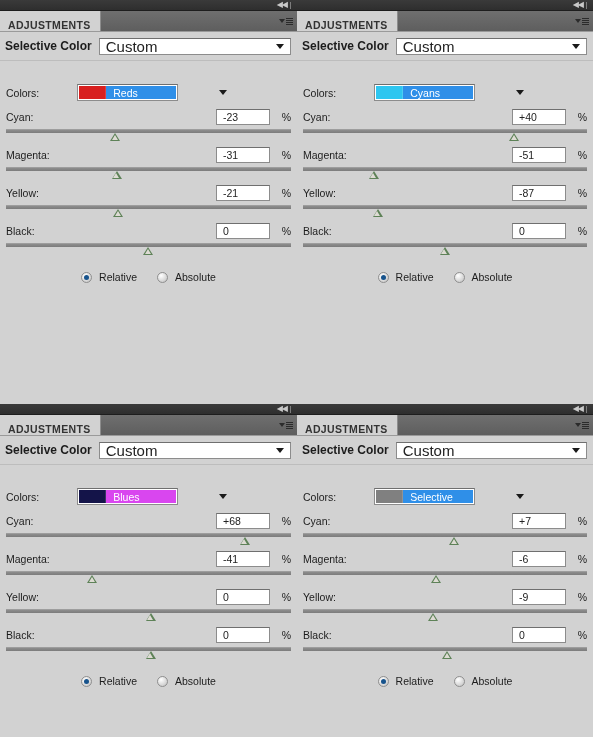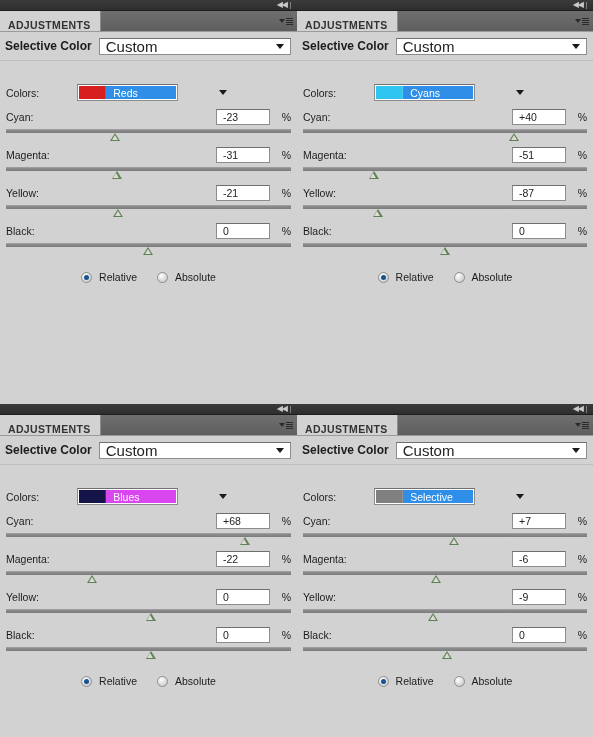--- a/index.html
+++ b/index.html
@@ -493,21 +493,21 @@
           <span class="s-field">+68</span>
           <span class="s-pct">%</span>
         </div>
         <div class="track-wrap">
           <div class="track"></div>
           <div class="thumb" style="left: 84%;"></div>
         </div>
 
         <div class="slider-row">
           <span class="s-label">Magenta:</span>
-          <span class="s-field">-22</span>
+          <span class="s-field">-41</span>
           <span class="s-pct">%</span>
         </div>
         <div class="track-wrap">
           <div class="track"></div>
           <div class="thumb" style="left: 30.5%;"></div>
         </div>
 
         <div class="slider-row">
           <span class="s-label">Yellow:</span>
           <span class="s-field">0</span>

